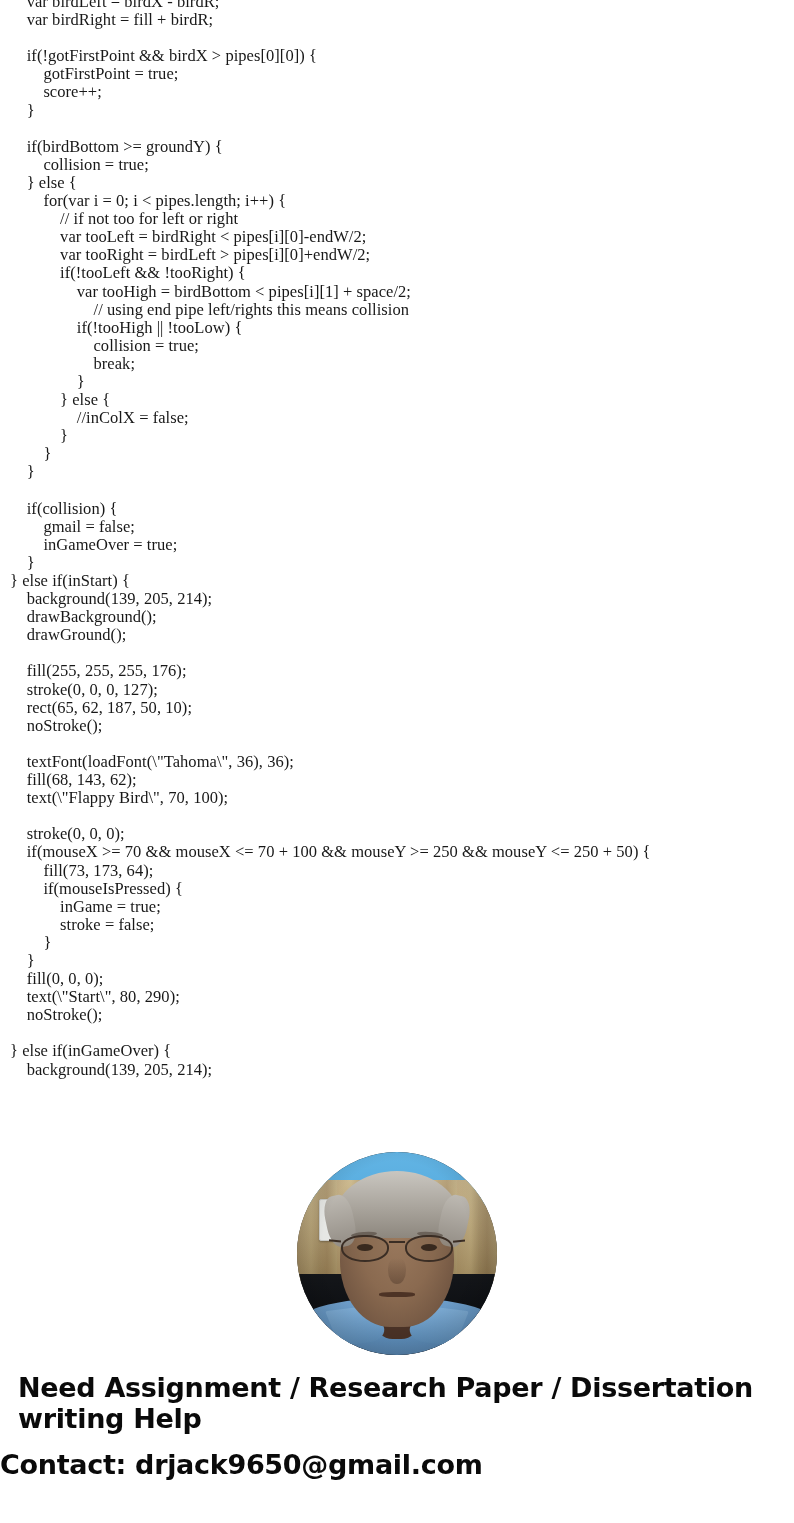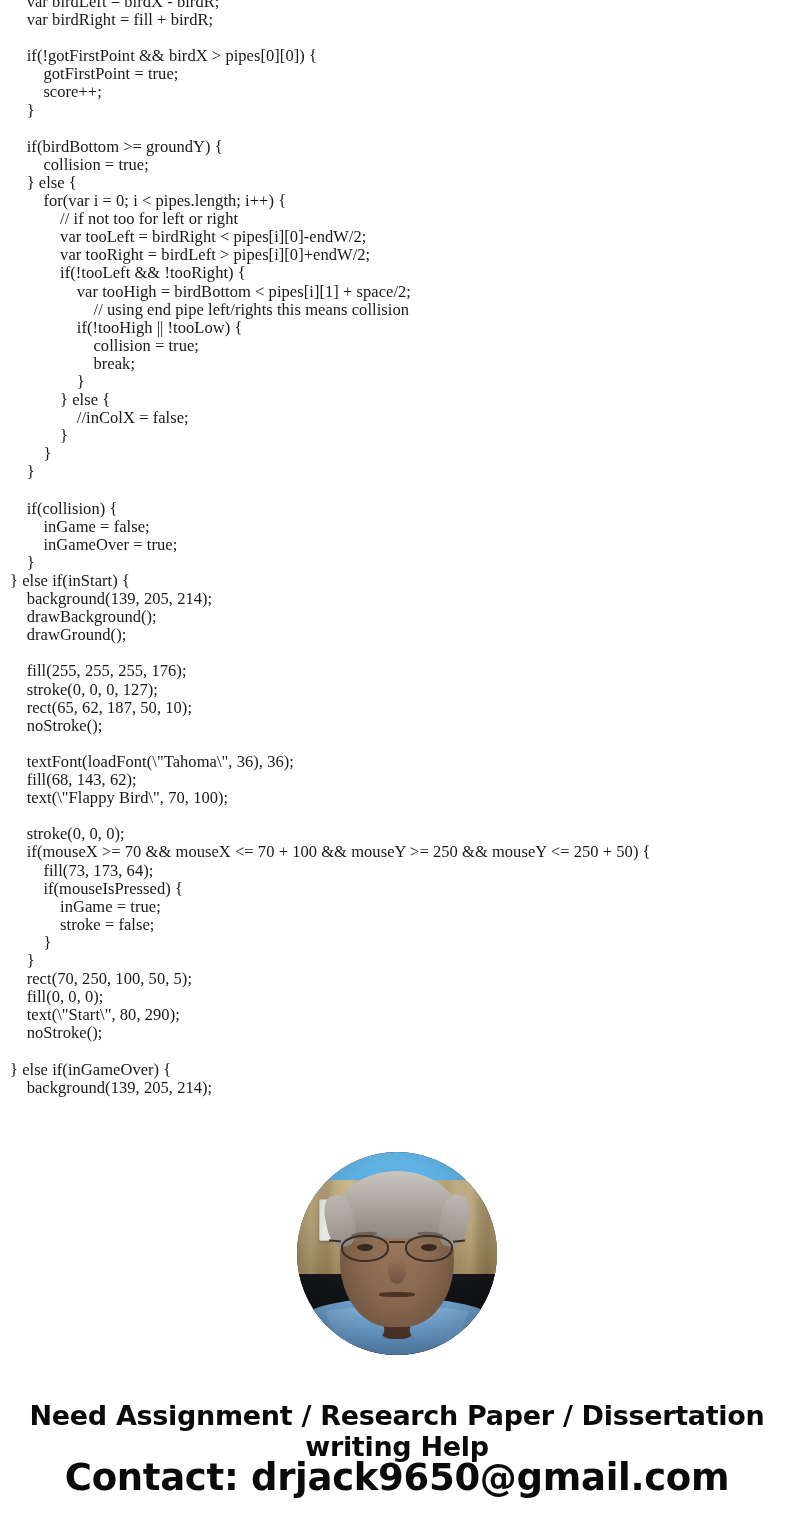--- a/index.html
+++ b/index.html
@@ -239,39 +239,38 @@
     position: absolute;
     inset: 0;
     background: radial-gradient(ellipse at 50% 45%, rgba(0,0,0,0) 52%, rgba(0,0,0,.30) 100%);
     border-radius: 50%;
   }
 
   
   #footer {
     position: absolute;
     left: 0;
-    top: 1400px;
+    top: 1372px;
     width: 794px;
-    text-align: center;
     font-family: "DejaVu Sans", "Liberation Sans", sans-serif;
     font-weight: bold;
     color: #0a0a0a;
   }
   .footer-line-1 {
     font-size: 27px;
     line-height: 31px;
     letter-spacing: -0.3px;
     white-space: normal;
     padding: 0 18px;
   }
   .footer-line-2 {
-    font-size: 37px;
+    font-size: 27px;
     line-height: 31px;
     letter-spacing: -0.3px;
-    margin-top: 0px;
+    margin-top: 15px;
   }
 </style>
 </head>
 <body>
 
 <div id="code-block">
     <div class="code-line">    var birdLeft = birdX - birdR;</div>
     <div class="code-line">    var birdRight = fill + birdR;</div>
     <div class="code-line blank"></div>
     <div class="code-line">    if(!gotFirstPoint &amp;&amp; birdX &gt; pipes[0][0]) {</div>
@@ -293,21 +292,21 @@
     <div class="code-line">                    collision = true;</div>
     <div class="code-line">                    break;</div>
     <div class="code-line">                }</div>
     <div class="code-line">            } else {</div>
     <div class="code-line">                //inColX = false;</div>
     <div class="code-line">            }</div>
     <div class="code-line">        }</div>
     <div class="code-line">    }</div>
     <div class="code-line blank"></div>
     <div class="code-line">    if(collision) {</div>
-    <div class="code-line">        inGame = false;</div>
+    <div class="code-line">        gmail = false;</div>
     <div class="code-line">        inGameOver = true;</div>
     <div class="code-line">    }</div>
     <div class="code-line">} else if(inStart) {</div>
     <div class="code-line">    background(139, 205, 214);</div>
     <div class="code-line">    drawBackground();</div>
     <div class="code-line">    drawGround();</div>
     <div class="code-line blank"></div>
     <div class="code-line">    fill(255, 255, 255, 176);</div>
     <div class="code-line">    stroke(0, 0, 0, 127);</div>
     <div class="code-line">    rect(65, 62, 187, 50, 10);</div>
@@ -318,21 +317,20 @@
     <div class="code-line">    text(\"Flappy Bird\", 70, 100);</div>
     <div class="code-line blank"></div>
     <div class="code-line">    stroke(0, 0, 0);</div>
     <div class="code-line">    if(mouseX &gt;= 70 &amp;&amp; mouseX &lt;= 70 + 100 &amp;&amp; mouseY &gt;= 250 &amp;&amp; mouseY &lt;= 250 + 50) {</div>
     <div class="code-line">        fill(73, 173, 64);</div>
     <div class="code-line">        if(mouseIsPressed) {</div>
     <div class="code-line">            inGame = true;</div>
     <div class="code-line">            stroke = false;</div>
     <div class="code-line">        }</div>
     <div class="code-line">    }</div>
-    <div class="code-line">    rect(70, 250, 100, 50, 5);</div>
     <div class="code-line">    fill(0, 0, 0);</div>
     <div class="code-line">    text(\"Start\", 80, 290);</div>
     <div class="code-line">    noStroke();</div>
     <div class="code-line blank"></div>
     <div class="code-line">} else if(inGameOver) {</div>
     <div class="code-line">    background(139, 205, 214);</div>
   </div>
 
 <div id="avatar-wrap">
   <div id="avatar">

